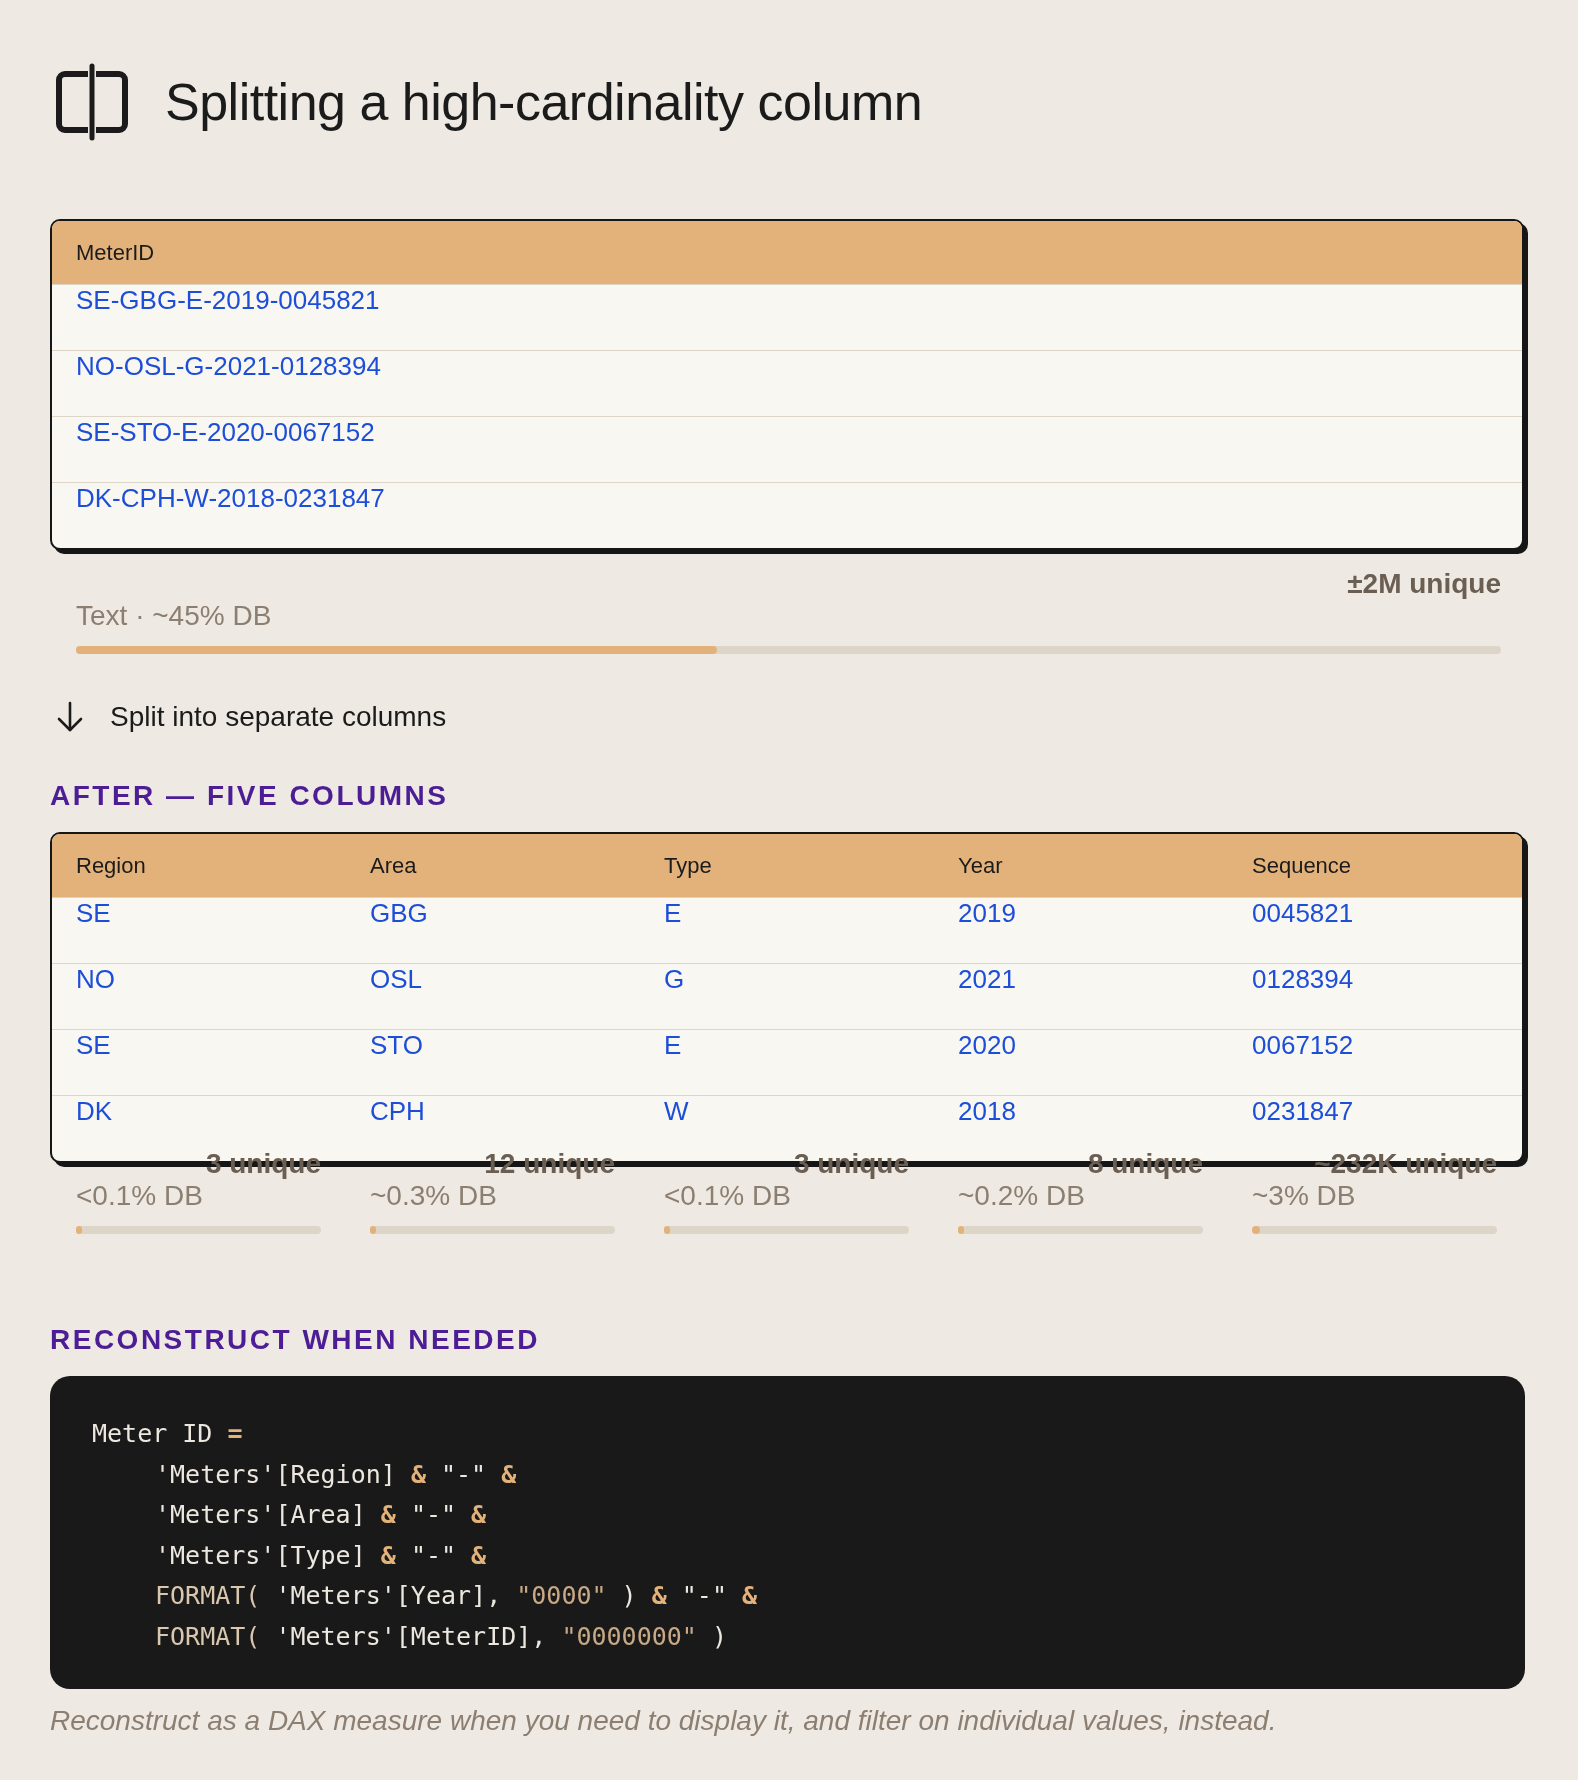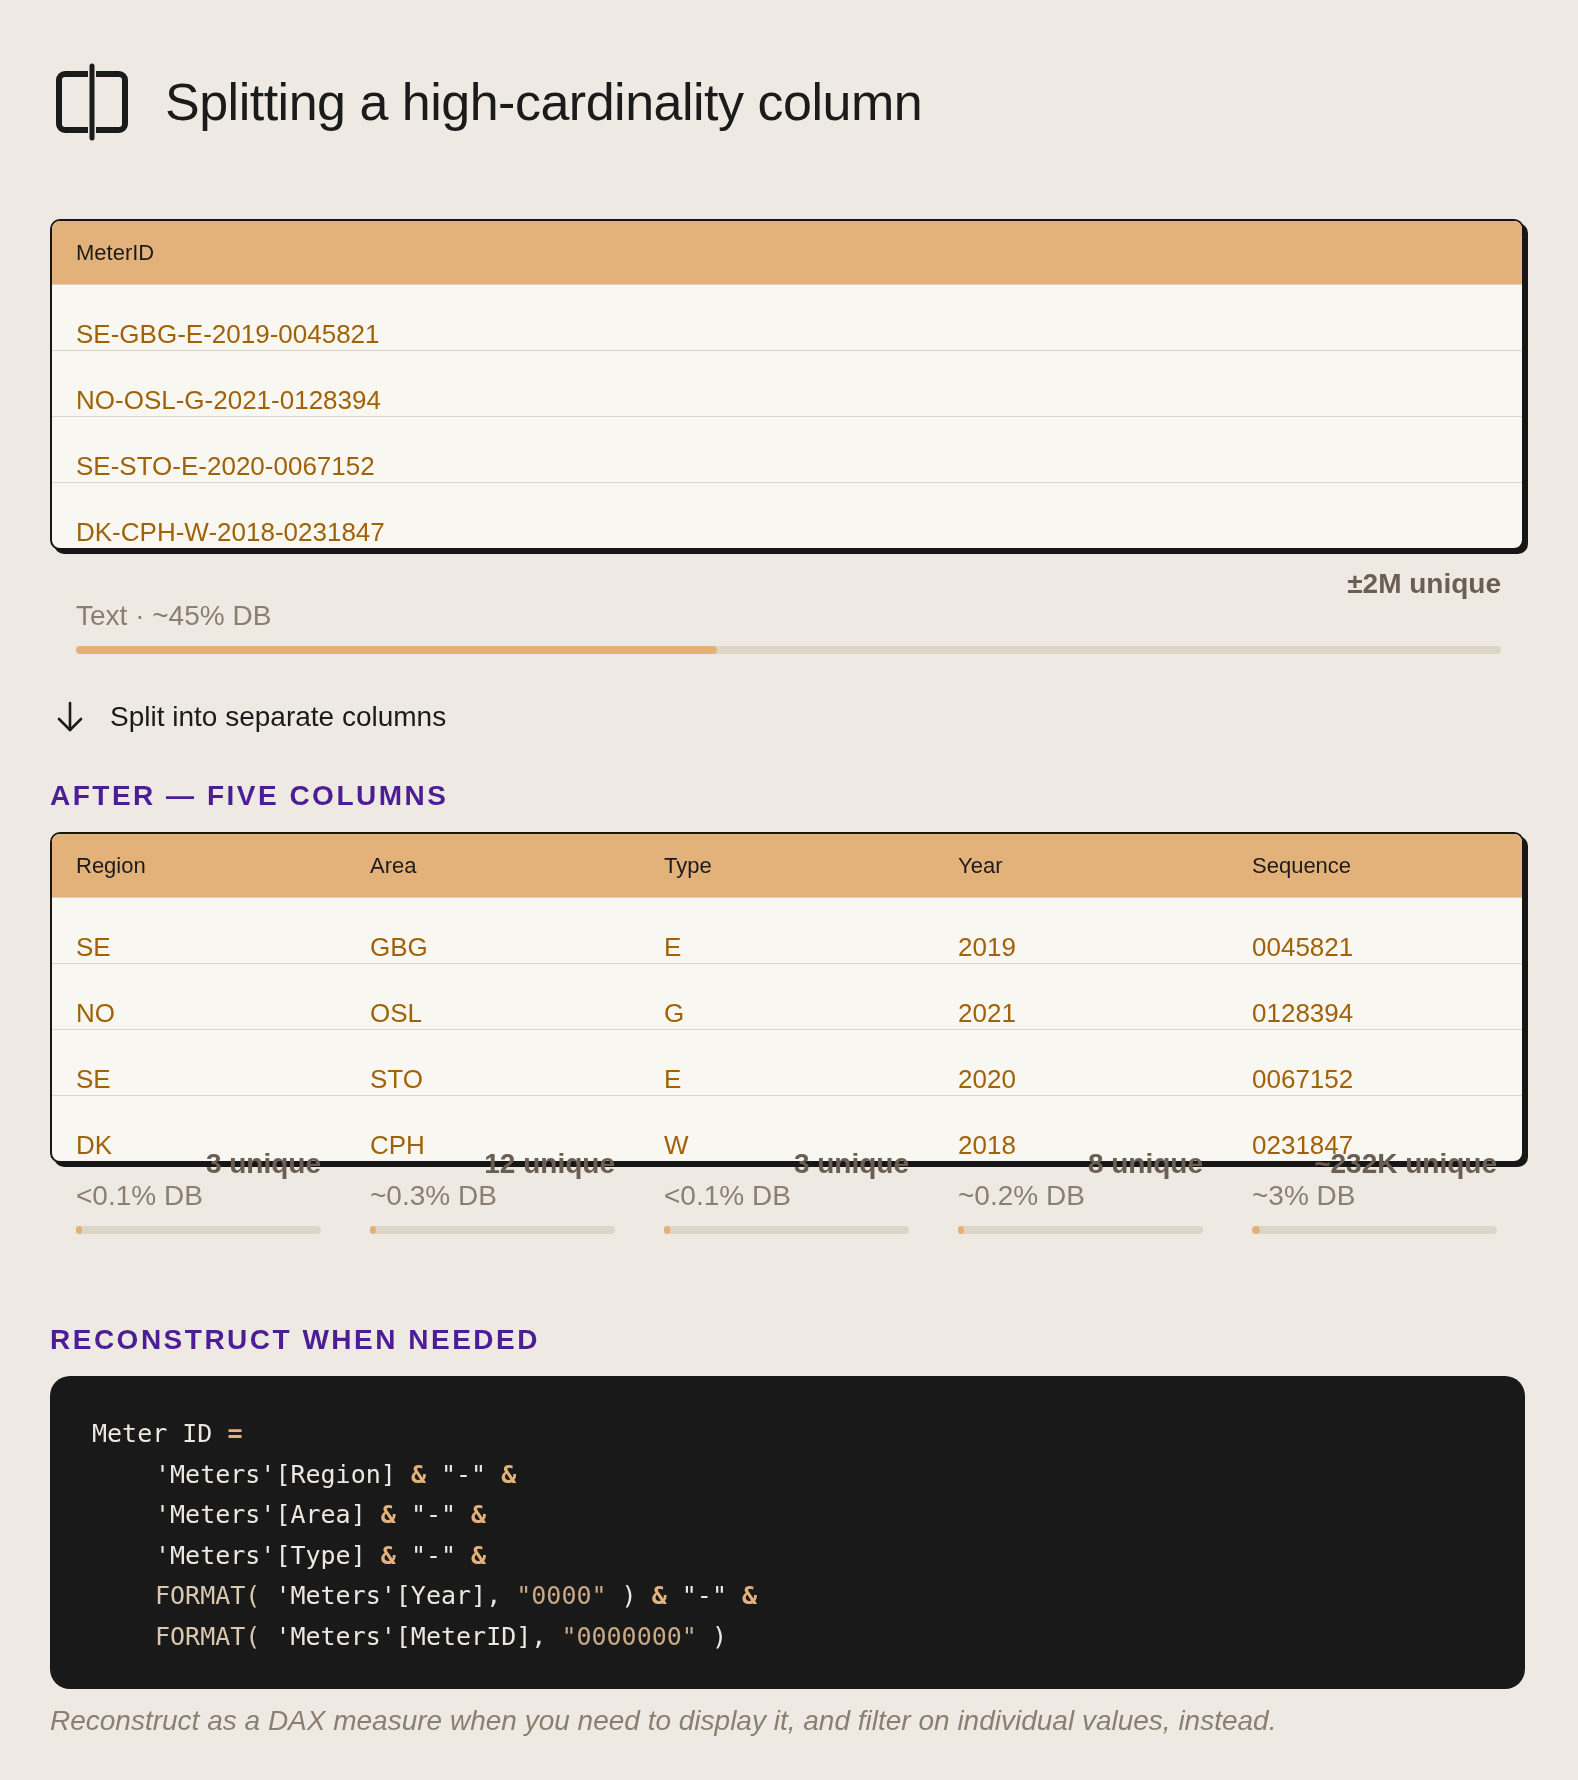--- a/index.html
+++ b/index.html
@@ -22,23 +22,23 @@
     border-radius: 10px;
     box-shadow: 4px 4px 0 #161616;
     overflow: hidden;
   }
   .card .head {
     background: #e3b27a; height: 63px;
     display: flex; align-items: center;
     font-size: 22px; font-weight: normal; color: #1b1b1b;
   }
   .card .row {
-    height: 65px; display: flex; align-items: flex-end;
+    height: 65px; display: flex; align-items: flex-start;
     border-top: 1px solid #ddd6c8;
-    font-size: 26px; color: #a16207;
+    font-size: 26px; color: #1d4ed8;
   }
   .card .row:first-of-type { border-top: none; }
   .cell { padding-left: 24px; box-sizing: border-box; }
   .card5 .cell { width: 294px; }
 
   .stat-main { font-size: 28px; font-weight: bold; color: #6b5e52; text-align: right; }
   .stat-sub { font-size: 28px; color: #8c7f71; margin-top: 0; }
   .bar { height: 8px; border-radius: 4px; background: #ddd6c8; position: relative; margin-top: 14px; }
   .bar .fill { position: absolute; left: 0; top: 0; bottom: 0; border-radius: 4px; background: #e3b27a; }
 

